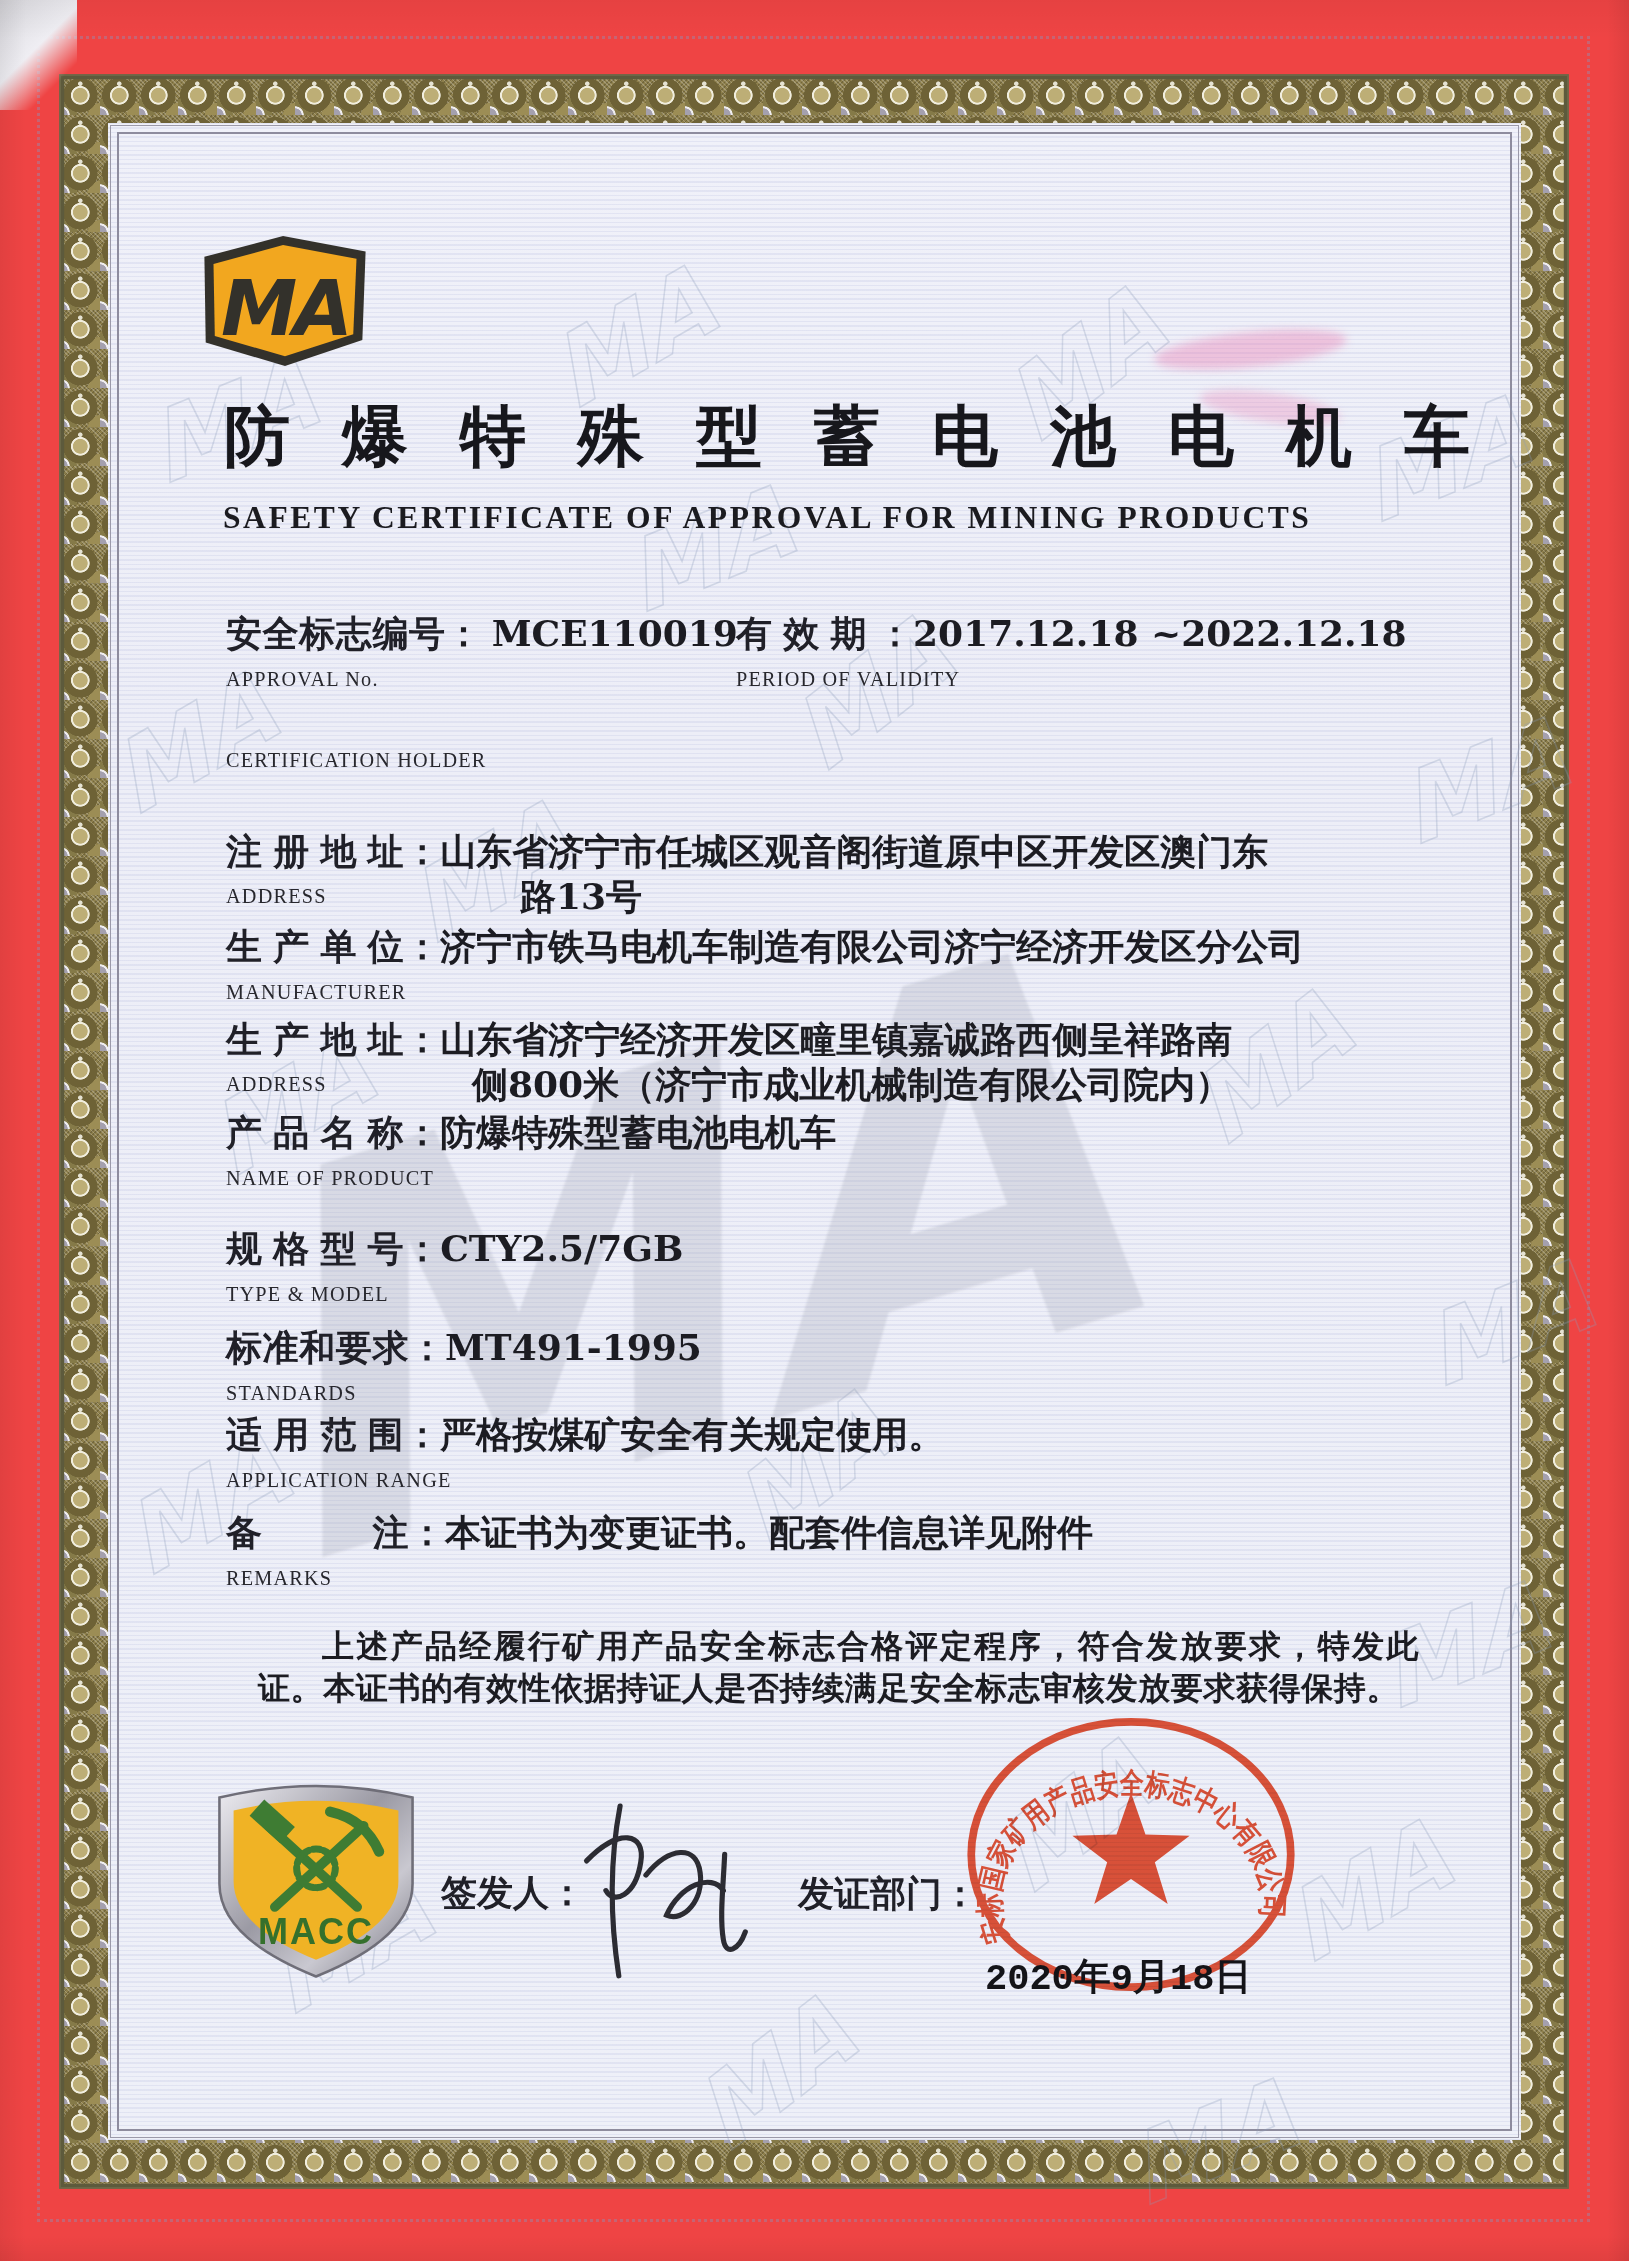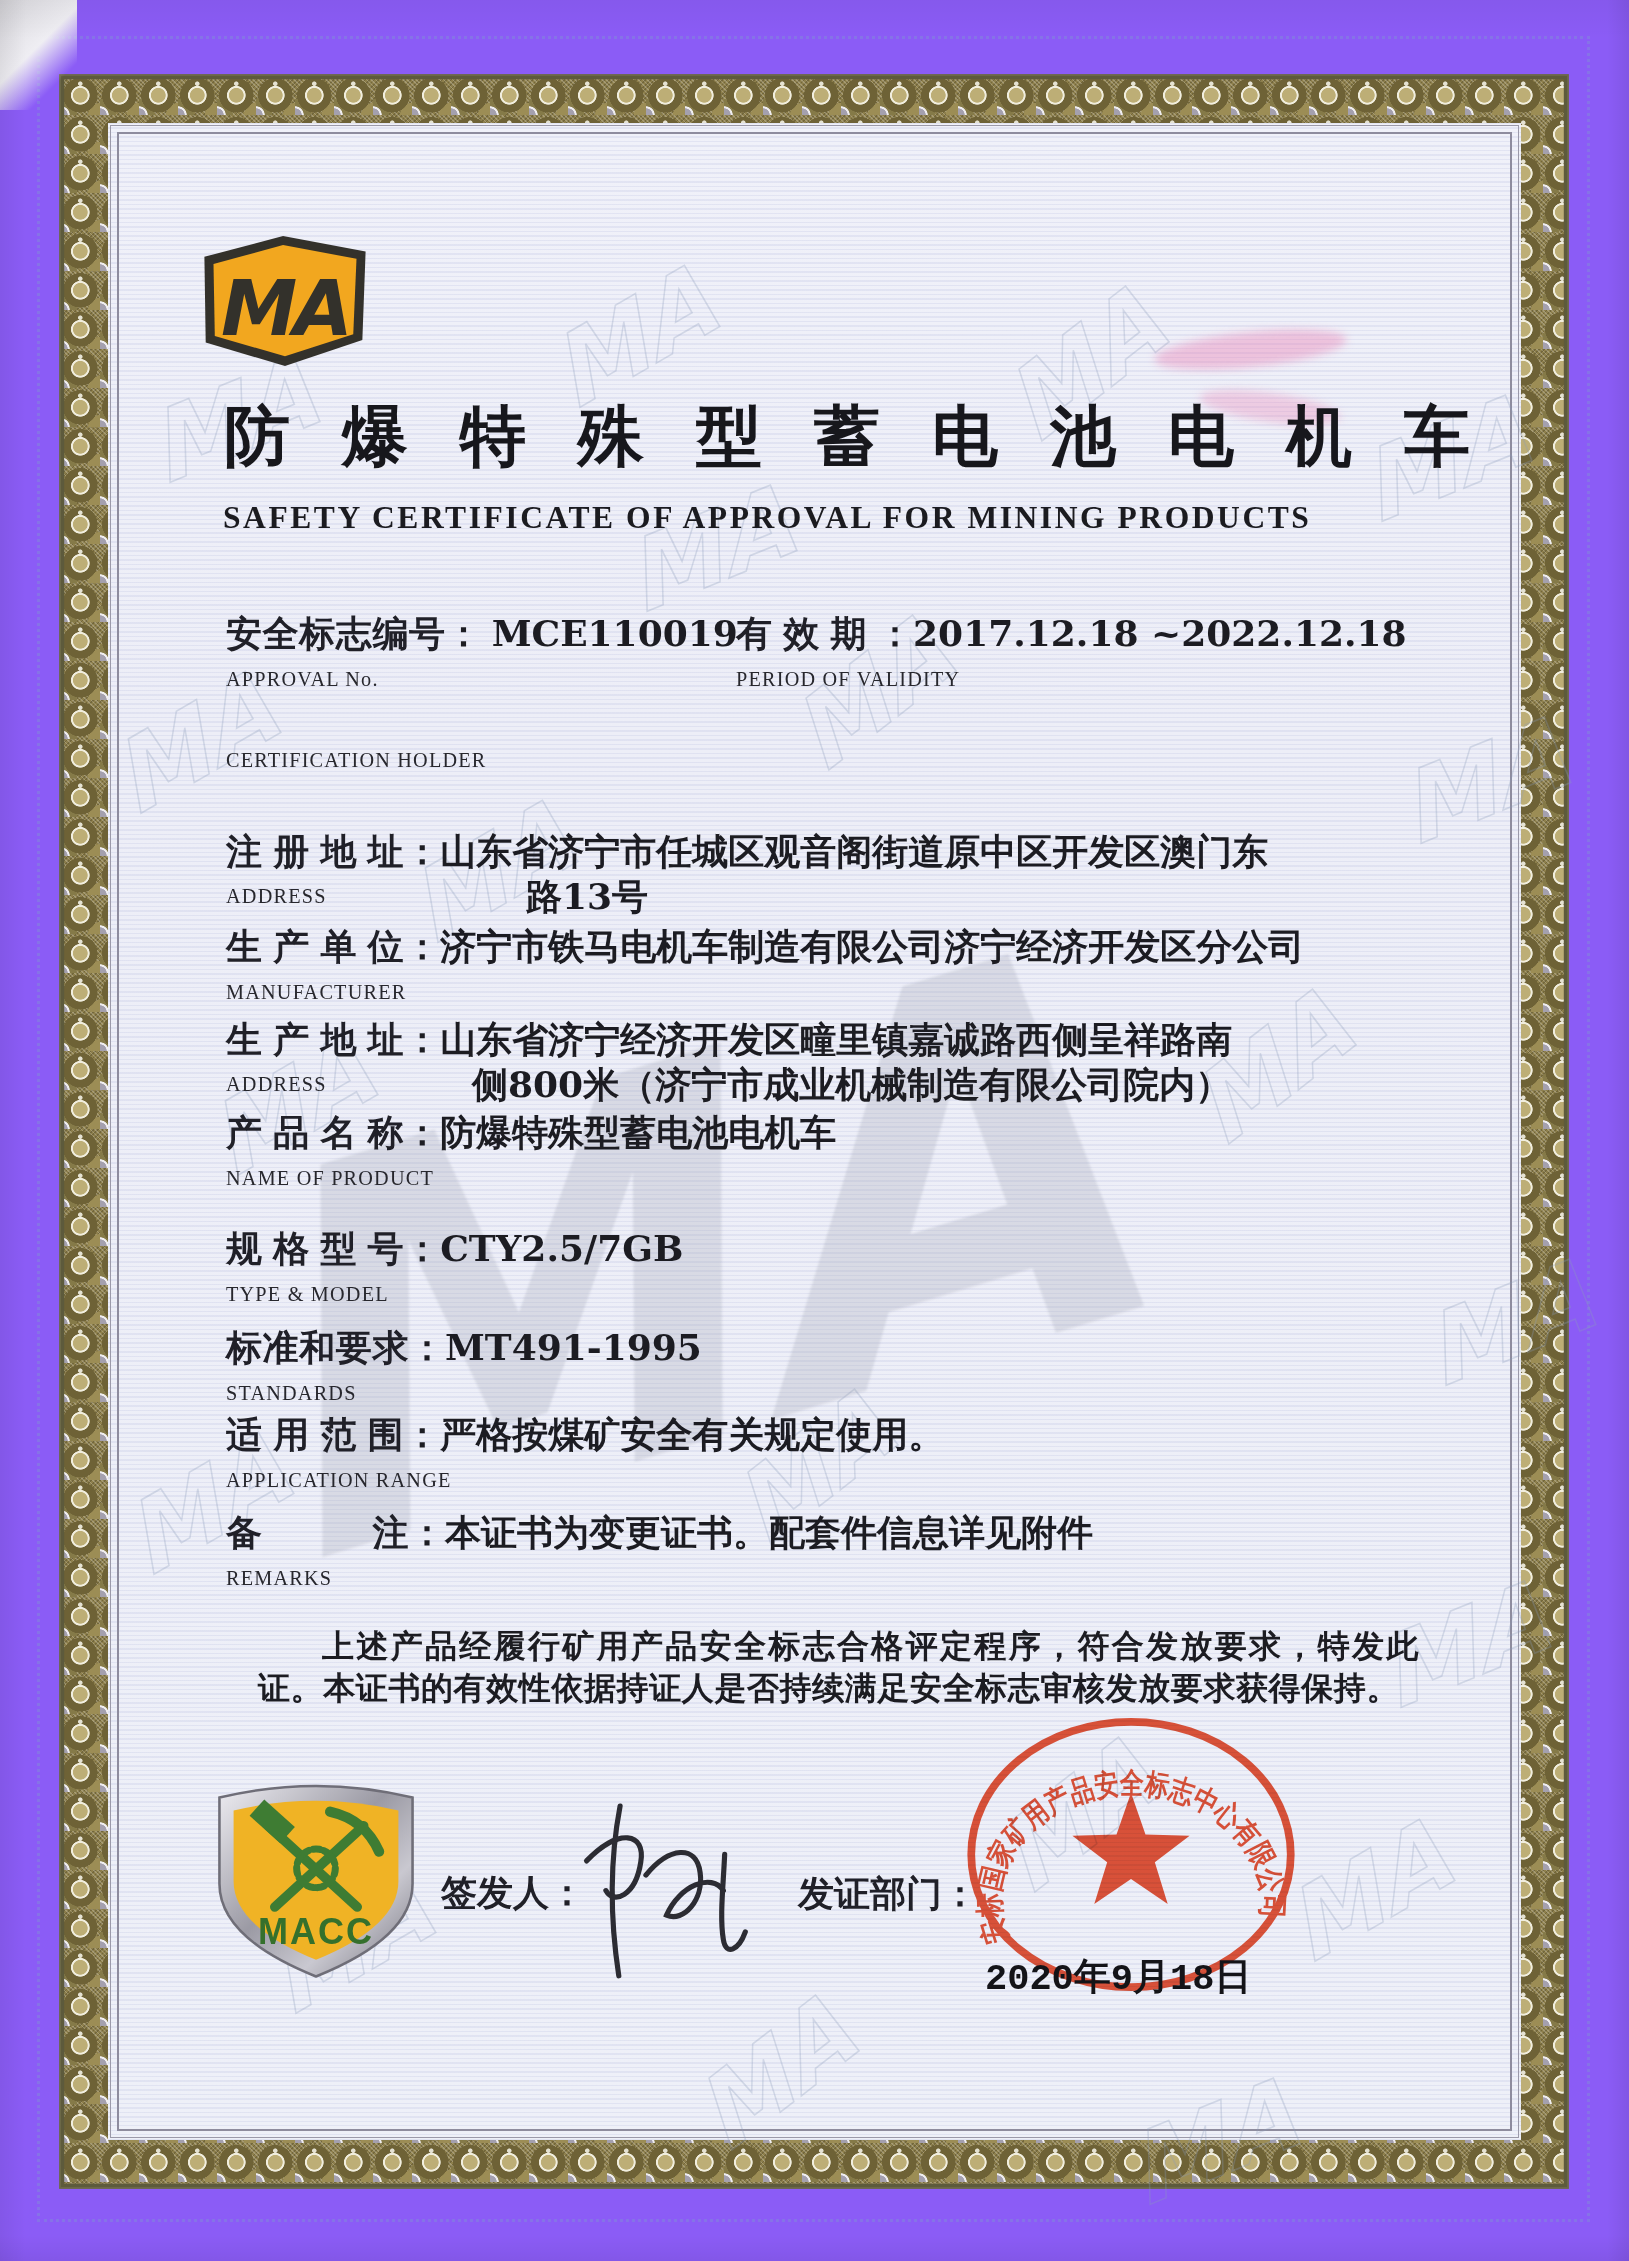--- a/index.html
+++ b/index.html
@@ -1,16 +1,16 @@
 <!DOCTYPE html>
 <html style="font-size:10.3px"><head>
 <meta charset="utf-8">
 <style>
   html,body{margin:0;padding:0;width:1630px;height:2261px;background:#e7e6ea;}
-  .paper{position:absolute;inset:0;background:#8b5cf6;overflow:hidden;
+  .paper{position:absolute;inset:0;background:#ef4444;overflow:hidden;
     font-family:"Liberation Sans",sans-serif;color:#1d1d23;}
   .paper::after{content:"";position:absolute;inset:0;pointer-events:none;
     background:
       linear-gradient(90deg, rgba(0,0,0,.06), transparent 26px),
       linear-gradient(-90deg, rgba(0,0,0,.07), transparent 22px),
       linear-gradient(0deg, rgba(0,0,0,.06), transparent 26px),
       linear-gradient(180deg, rgba(0,0,0,.04), transparent 39px);}
   .fold{position:absolute;left:0;top:0;width:77px;height:110px;
     background:linear-gradient(135deg,#d8d7dc 0%,#efeef3 45%,rgba(248,247,251,0) 75%);}
   .dotline{position:absolute;left:37px;top:36px;right:39px;bottom:39px;
@@ -130,21 +130,21 @@
   </div>
 
   <div class="row z4" style="top:734px">
     <div class="en">CERTIFICATION HOLDER</div>
   </div>
 
   <div class="row z4" style="top:832px">
     <div class="main"><span class="lab">注 册 地 址</span><span class="col">：</span><span class="val">山东省济宁市任城区观音阁街道原中区开发区澳门东</span></div>
     <div class="l2">
       <div class="en">ADDRESS</div>
-      <div class="cont val" style="left:300px">路13号</div>
+      <div class="cont val" style="left:294px">路13号</div>
     </div>
   </div>
 
   <div class="row z4" style="top:927px">
     <div class="main"><span class="lab">生 产 单 位</span><span class="col">：</span><span class="val">济宁市铁马电机车制造有限公司济宁经济开发区分公司</span></div>
     <div class="en">MANUFACTURER</div>
   </div>
 
   <div class="row z4" style="top:1020px">
     <div class="main"><span class="lab">生 产 地 址</span><span class="col">：</span><span class="val">山东省济宁经济开发区疃里镇嘉诚路西侧呈祥路南</span></div>

